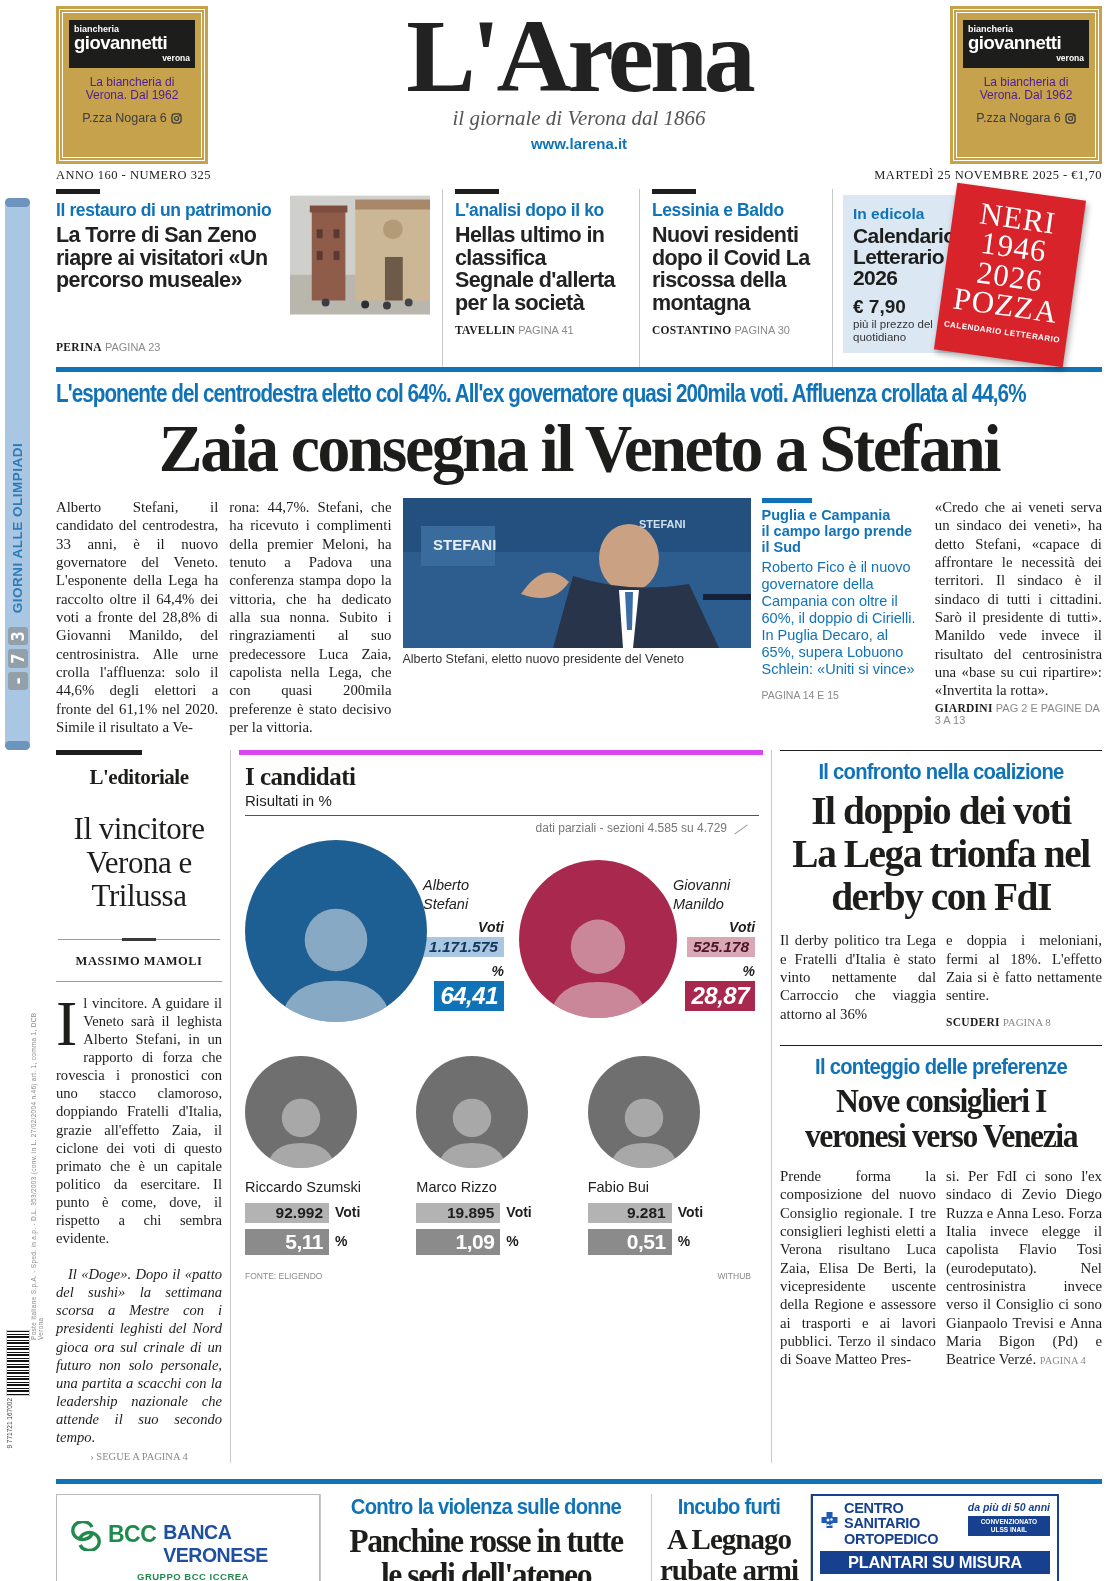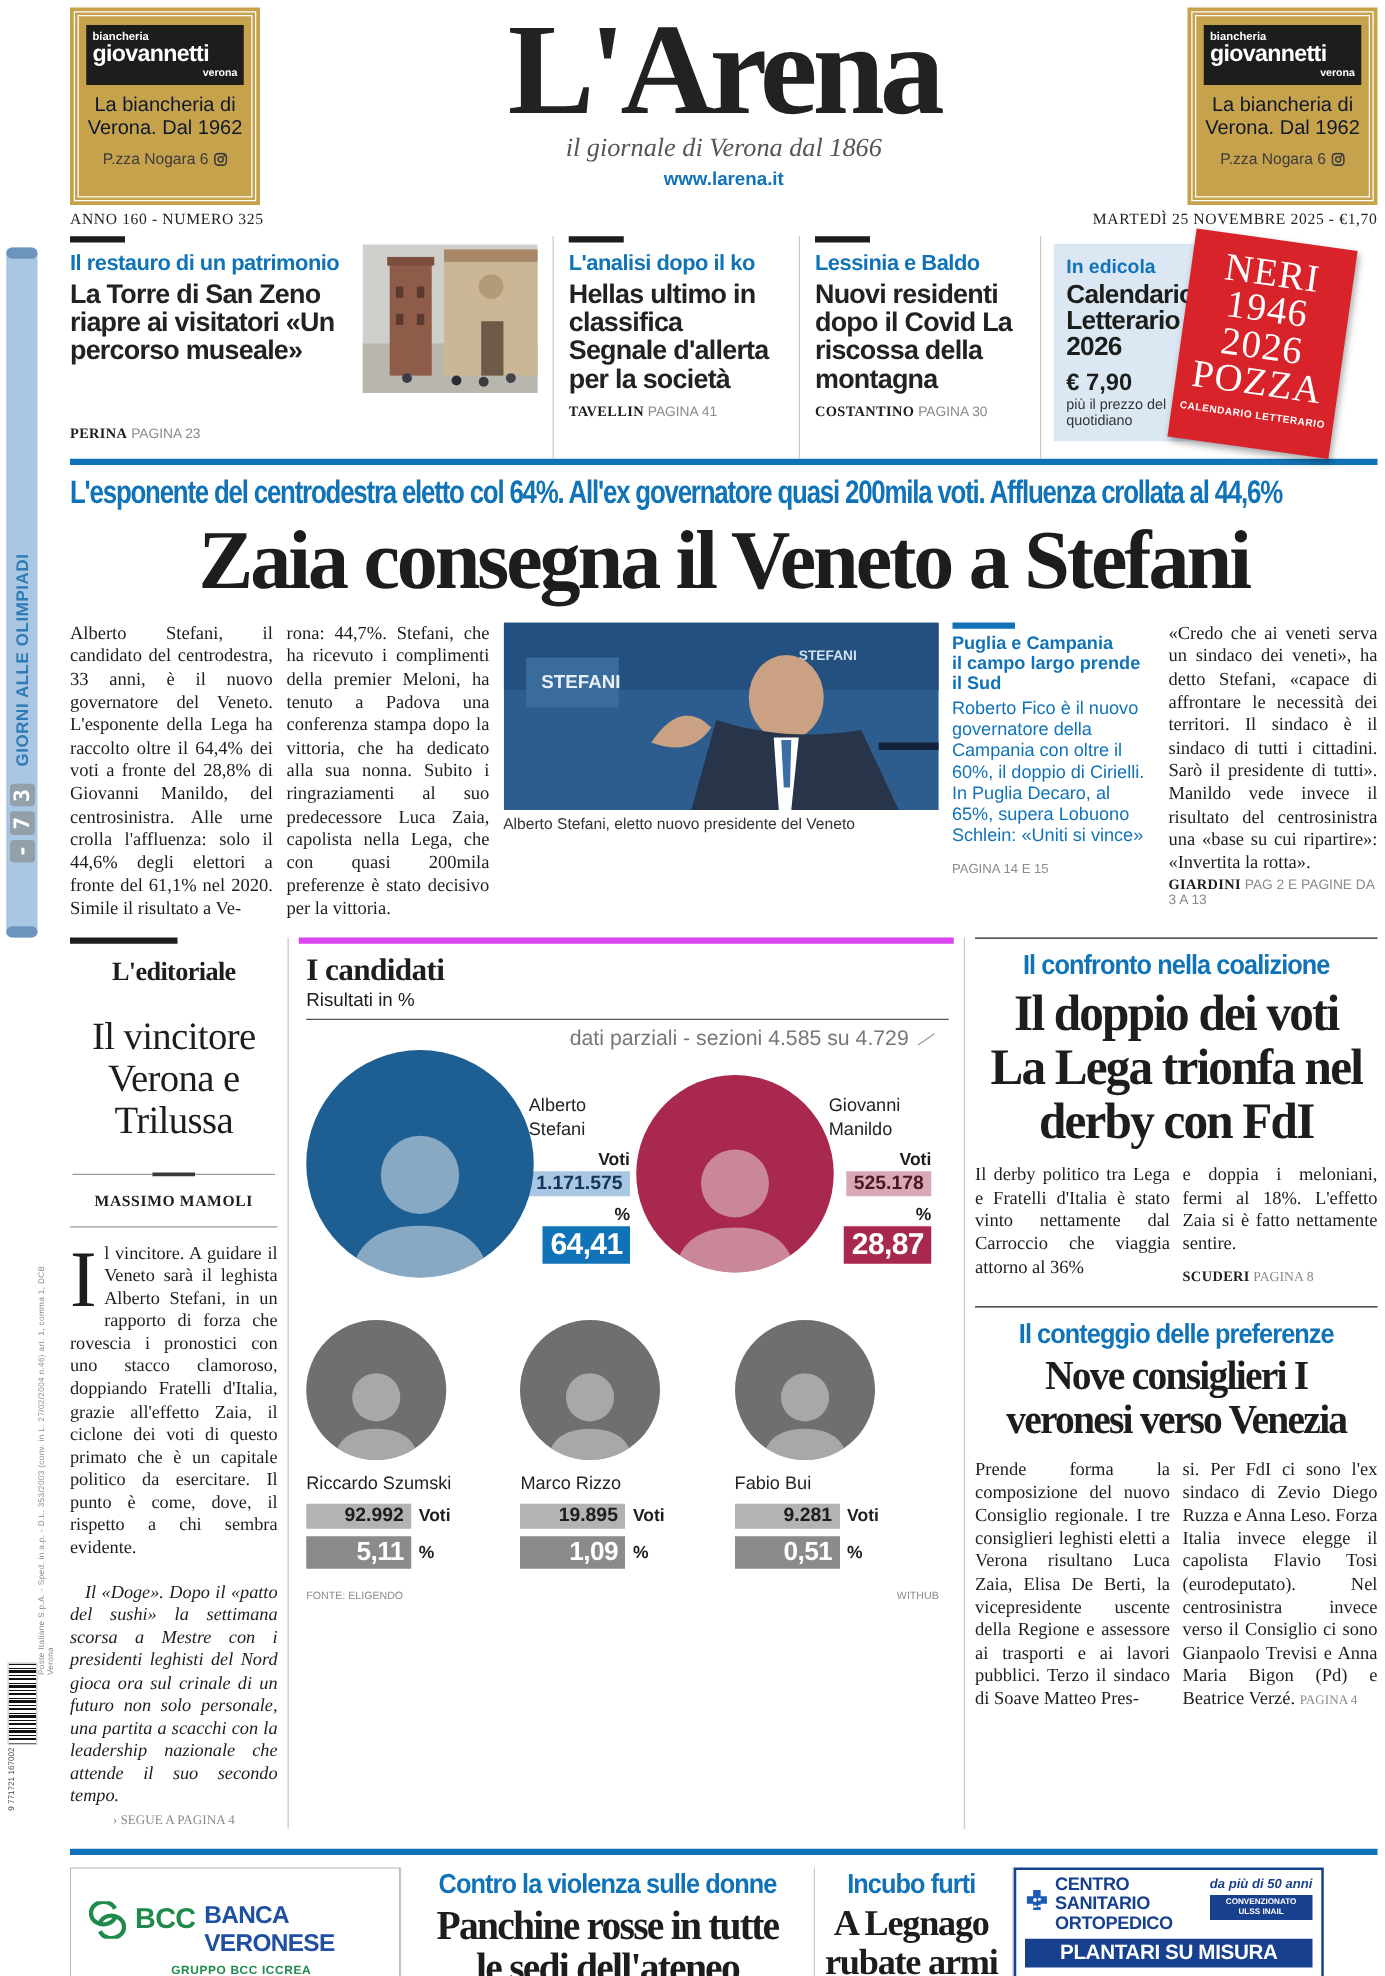--- a/index.html
+++ b/index.html
@@ -21,21 +21,21 @@
   .barcode-num { writing-mode:vertical-rl; transform:rotate(180deg); font-size:6.5px; color:#444; margin-top:2px; }
 
   
   .header { display:flex; gap:14px; align-items:flex-start; }
   .gold-ad { width:152px; height:158px; background:#c7a24c; padding:6px; flex:0 0 auto; }
   .gold-inner { border:1px solid #fff; outline:1px solid #fff; outline-offset:2px; height:100%; padding:7px 6px; text-align:center; }
   .gold-black { background:#1d1d1b; color:#fff; padding:4px 5px 5px; text-align:left; margin-bottom:8px; }
   .gb1 { font-size:9px; font-weight:bold; }
   .gb2 { font-size:18.5px; font-weight:bold; letter-spacing:-.5px; line-height:1; }
   .gb3 { font-size:8.5px; font-weight:bold; text-align:right; }
-  .gold-body { color:#0f172a; font-size:16px; line-height:1.15; margin-bottom:8px; }
+  .gold-body { color:#4c1d95; font-size:12px; line-height:1.15; margin-bottom:8px; }
   .gold-foot { color:#3c3c3c; font-size:12.5px; display:flex; justify-content:center; align-items:center; gap:4px; }
   .masthead { flex:1; text-align:center; padding-top:2px; }
   .mast-title { font-family:"Liberation Serif", serif; font-weight:bold; font-size:104px; line-height:.92; letter-spacing:-4px; color:#222; }
   .mast-sub { font-family:"Liberation Serif", serif; font-style:italic; font-size:21px; color:#555; margin-top:2px; }
   .mast-site { color:#1173b7; font-weight:bold; font-size:15px; margin-top:4px; }
   .issue-row { display:flex; justify-content:space-between; font-family:"Liberation Serif", serif; font-size:12.5px; color:#222; margin:4px 0 6px; letter-spacing:.5px; }
 
   
   .teasers { display:flex; gap:0; border-bottom:0; margin-top:2px; height:178px; }
   .teaser { padding:0 12px; position:relative; }
@@ -89,24 +89,24 @@
   .ed-sep:after { content:""; position:absolute; left:50%; top:-2px; transform:translateX(-50%); width:34px; height:3px; background:#3a3a3a; }
   .ed-author { font-family:"Liberation Serif", serif; font-weight:bold; font-size:12.5px; letter-spacing:.5px; margin:12px 0; }
   .ed-body { border-top:1px solid #9a9a9a; padding-top:12px; text-align:justify; font-family:"Liberation Serif", serif; font-size:14.6px; line-height:1.24; }
   .dropcap { float:left; font-family:"Liberation Serif", serif; font-size:64px; line-height:.8; padding:4px 6px 0 0; }
   .ed-p2 { text-indent:12px; margin-top:18px;font-style:italic; }
   .ed-more { text-align:center; font-size:10.5px; color:#8a8a8a; margin-top:4px; }
 
   .info { width:524px; border-top:5px solid #d946ef; padding:8px 4px 0 6px; position:relative; }
   .info-title { font-family:"Liberation Serif", serif; font-weight:bold; font-size:25px; letter-spacing:-.5px; }
   .info-sub { font-size:15px; margin:1px 0 6px; }
-  .info-note { position:absolute; right:14px; top:66px; font-size:17px; color:#777; }
+  .info-note { position:absolute; right:14px; top:66px; font-size:12px; color:#777; }
   .info-note:after { content:""; display:inline-block; width:16px; height:1px; background:#999; transform:rotate(-35deg); margin-left:6px; vertical-align:middle; }
   .info-hr { border-top:1px solid #555; margin:2px 0 30px; }
-  .cands-big { display:flex; gap:6px; }
+  .cands-big { display:flex; gap:16px;font-style:italic; }
   .cand-big { display:flex; width:258px; }
   .circle { border-radius:50%; overflow:hidden; position:relative; flex:0 0 auto; }
   .c-stefani { width:182px; height:182px; background:#1e5f93; margin-top:-6px; }
   .c-manildo { width:158px; height:158px; background:#a8294d; margin-top:14px; }
   .c-gray { width:112px; height:112px; background:#6f6f6f; }
   .sil { position:absolute; bottom:-6%; left:50%; transform:translateX(-50%); width:86%; opacity:.55; }
   .stats { width:82px; margin-left:-4px; text-align:right; padding-top:30px; }
   .cand-name { font-size:14.5px; line-height:1.25; text-align:left; color:#222; }
   .lbl { font-weight:bold; font-size:14px; margin-top:6px; }
   .chip { display:inline-block; font-weight:bold; padding:1px 6px; margin-top:2px; }

